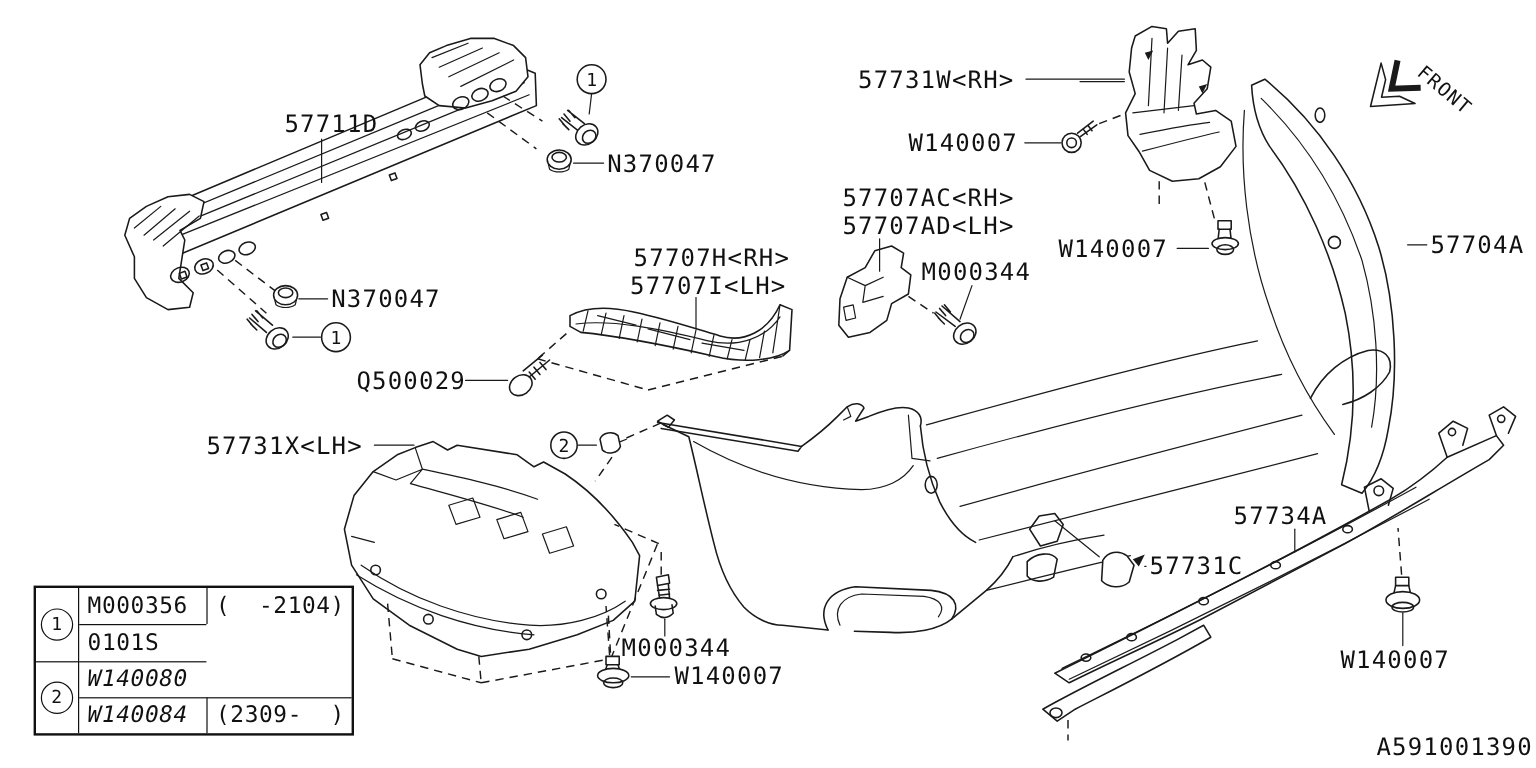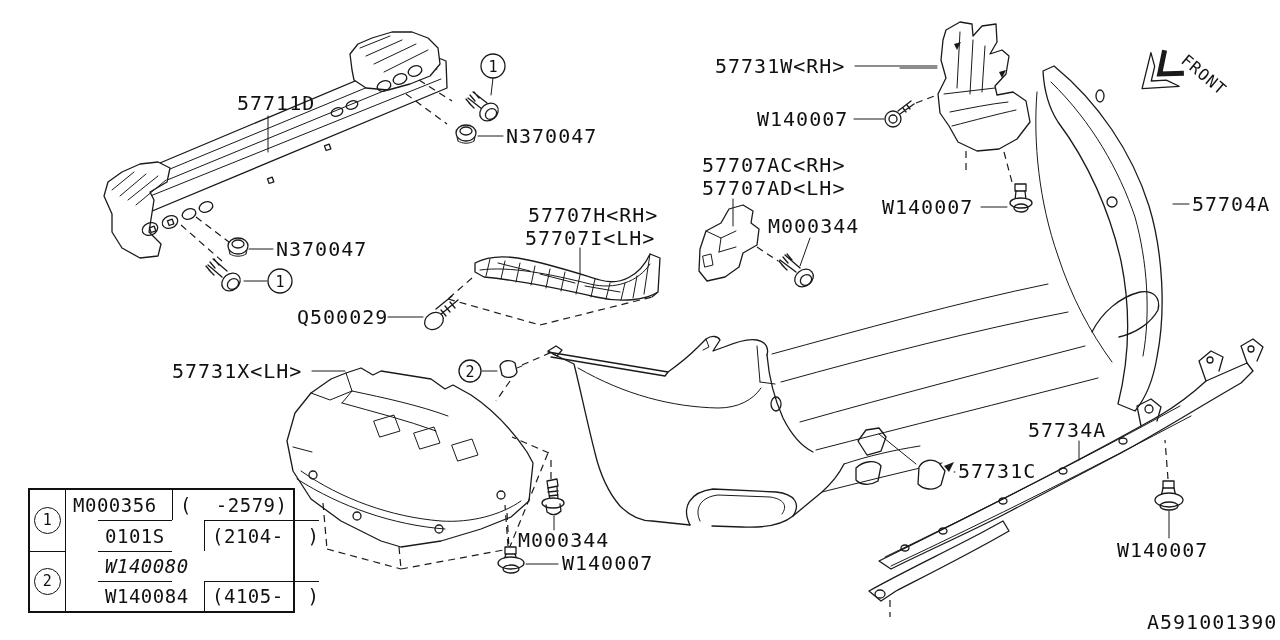--- a/index.html
+++ b/index.html
@@ -17,21 +17,21 @@
   svg .blk{fill:#1a1a1a;stroke:none;}
   
   .legend{position:absolute;left:28px;top:488px;width:263px;height:121px;
           border:2px solid #111;display:grid;grid-template-columns:36px 106px 1fr;
           grid-template-rows:repeat(4,1fr);background:#fff;}
   .legend .cell{display:flex;align-items:center;padding-left:7px;font-size:19px;
                 letter-spacing:0.5px;color:#111;white-space:pre;}
   .legend .refcell{justify-content:center;padding-left:0;border-right:1.5px solid #111;}
   .legend .ref1{grid-row:1/3;grid-column:1;}
   .legend .ref2{grid-row:3/5;grid-column:1;border-top:1.5px solid #111;}
-  .legend .bt{border-top:1.5px solid #111;margin-left:32px;}
+  .legend .bt{border-top:1.5px solid #111;}
   .legend .bl{border-left:1.5px solid #111;}
   .legend .circ{width:25px;height:25px;border:1.6px solid #111;border-radius:50%;
                 display:flex;align-items:center;justify-content:center;font-size:15px;}
 </style>
 </head>
 <body>
 
 <div class="stage">
 <svg width="1280" height="640" viewBox="0 0 1280 640">
 
@@ -271,24 +271,23 @@
   <text class="lbl" x="1117" y="557">W140007</text>
 
   <text class="lbl" x="1147" y="629">A591001390</text>
 </svg>
 
   <div class="legend">
     <div class="cell refcell ref1">
       <span class="circ">1</span>
     </div>
     <div class="cell" style="grid-row:1;grid-column:2;">M000356</div>
-    <div class="cell bl" style="grid-row:1;grid-column:3;">(  -2579)</div>
+    <div class="cell bl" style="grid-row:1;grid-column:3;">(  -2104)</div>
     <div class="cell bt" style="grid-row:2;grid-column:2;">0101S</div>
-    <div class="cell bl bt" style="grid-row:2;grid-column:3;">(2104-  )</div>
 
     <div class="cell refcell ref2">
       <span class="circ">2</span>
     </div>
     <div class="cell bt" style="grid-row:3;grid-column:2;font-style:italic;">W140080</div>
-    <div class="cell bt" style="grid-row:4;grid-column:2;">W140084</div>
-    <div class="cell bl bt" style="grid-row:4;grid-column:3;">(4105-  )</div>
+    <div class="cell bt" style="grid-row:4;grid-column:2;font-style:italic;">W140084</div>
+    <div class="cell bl bt" style="grid-row:4;grid-column:3;">(2309-  )</div>
   </div>
 </div>
 
 </body></html>

